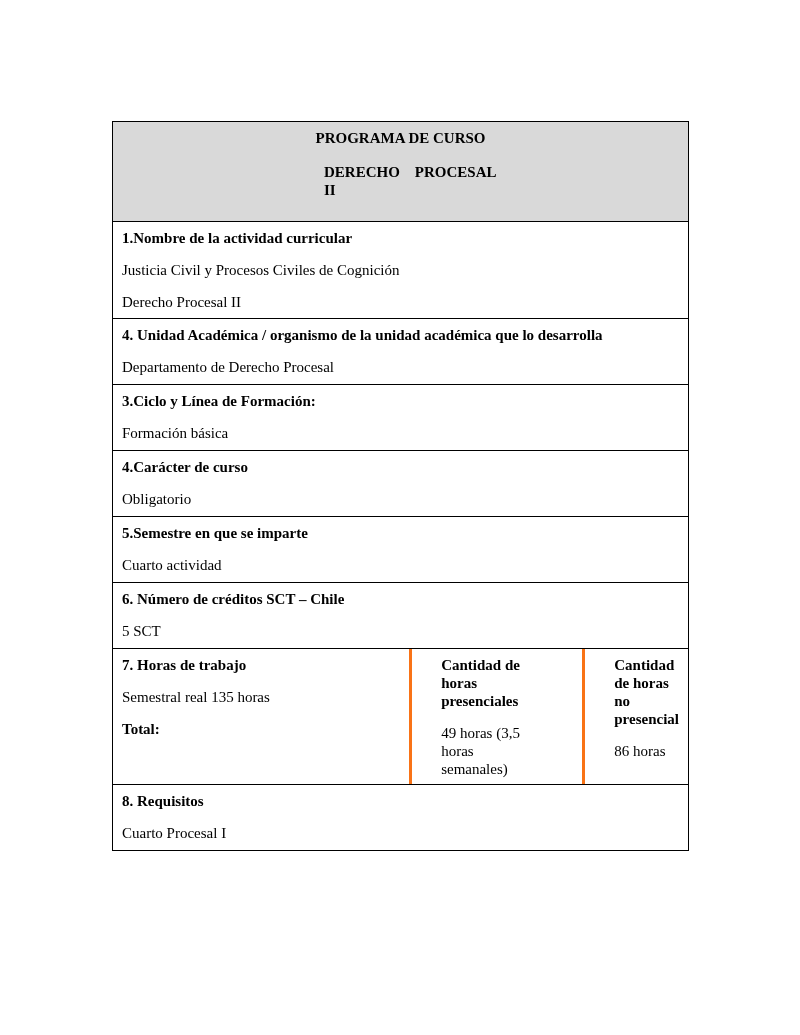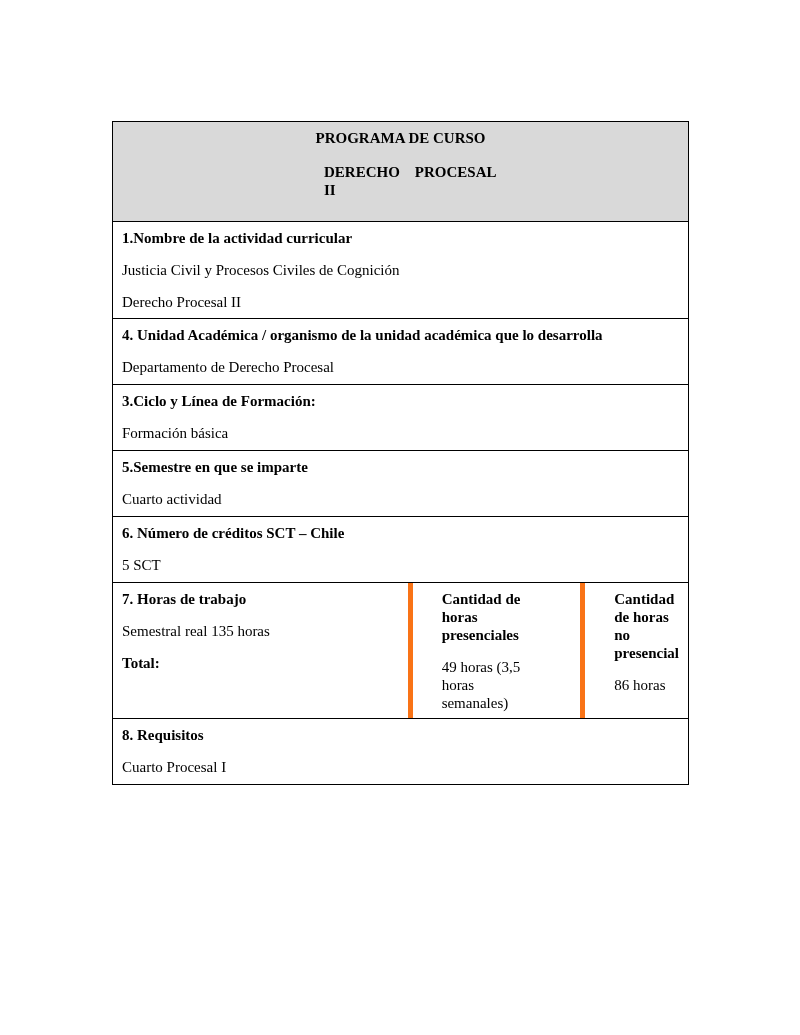--- a/index.html
+++ b/index.html
@@ -55,21 +55,21 @@
   .row p:last-child, .col p:last-child { margin-bottom: 0; }
   .hours-row {
     display: flex;
     padding: 0;
     align-items: stretch;
     gap: 32px;
   }
   .col {
     padding: 7px 9px 6px 9px;
   }
-  .col + .col { border-left: 5px solid #f97316; padding-left: 29px; }
+  .col + .col { border-left: 3px solid #f97316; padding-left: 29px; }
   .col-1 { width: 281px; }
   .col-2 { width: 148px; }
   .col-3 { flex: 1; }
 </style>
 </head>
 <body>
 
 <div class="doc-table">
 
   <div class="row header-row h-header">
@@ -89,20 +89,24 @@
   <div class="row h-med">
     <p class="heading">4. Unidad Académica / organismo de la unidad académica que lo desarrolla</p>
     <p class="line">Departamento de Derecho Procesal</p>
   </div>
 
   <div class="row h-med">
     <p class="heading">3.Ciclo y Línea de Formación:</p>
     <p class="line">Formación básica</p>
   </div>
 
+  <div class="row h-med">
+    <p class="heading">4.Carácter de curso</p>
+    <p class="line">Obligatorio</p>
+  </div>
 
   <div class="row h-med">
     <p class="heading">5.Semestre en que se imparte</p>
     <p class="line">Cuarto actividad</p>
   </div>
 
   <div class="row h-med">
     <p class="heading">6. Número de créditos SCT – Chile</p>
     <p class="line">5 SCT</p>
   </div>

